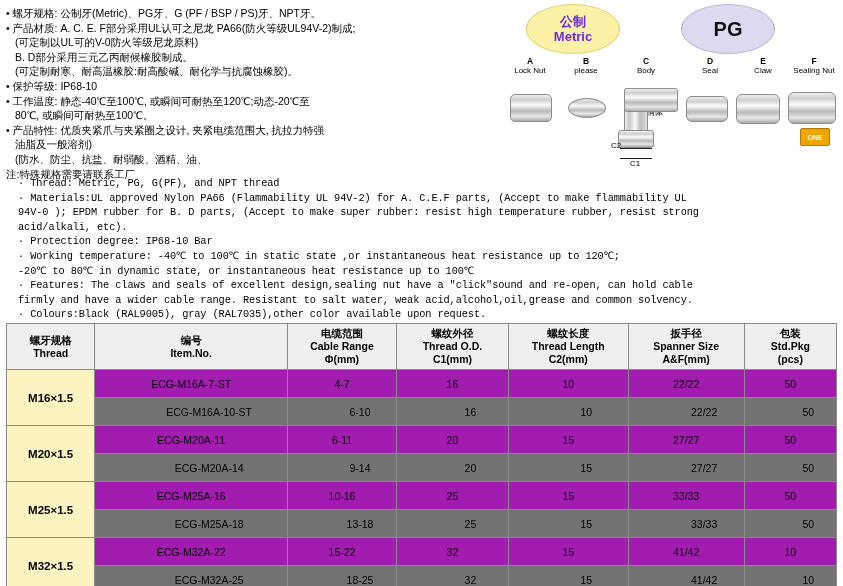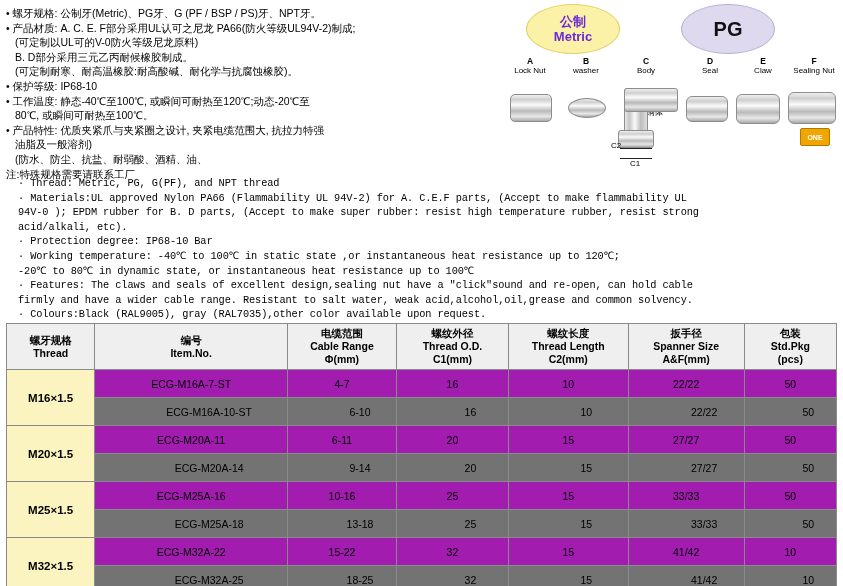--- a/index.html
+++ b/index.html
@@ -131,21 +131,21 @@
       <span>PG</span>
     </div>
 
     <div class="part" style="left:6px;top:54px;">
       <div class="pl">A</div>
       <div class="ps">Lock Nut</div>
       <div class="pz">螺帽</div>
     </div>
     <div class="part" style="left:62px;top:54px;">
       <div class="pl">B</div>
-      <div class="ps">washer</div>
+      <div class="ps">please</div>
       <div class="pz">垫片</div>
     </div>
     <div class="part" style="left:122px;top:54px;">
       <div class="pl">C</div>
       <div class="ps">Body</div>
       <div class="pz">基本铜体</div>
     </div>
     <div class="part" style="left:186px;top:54px;">
       <div class="pl">D</div>
       <div class="ps">Seal</div>

